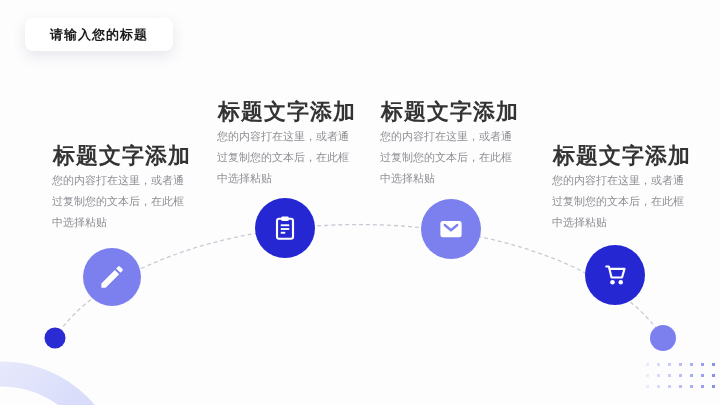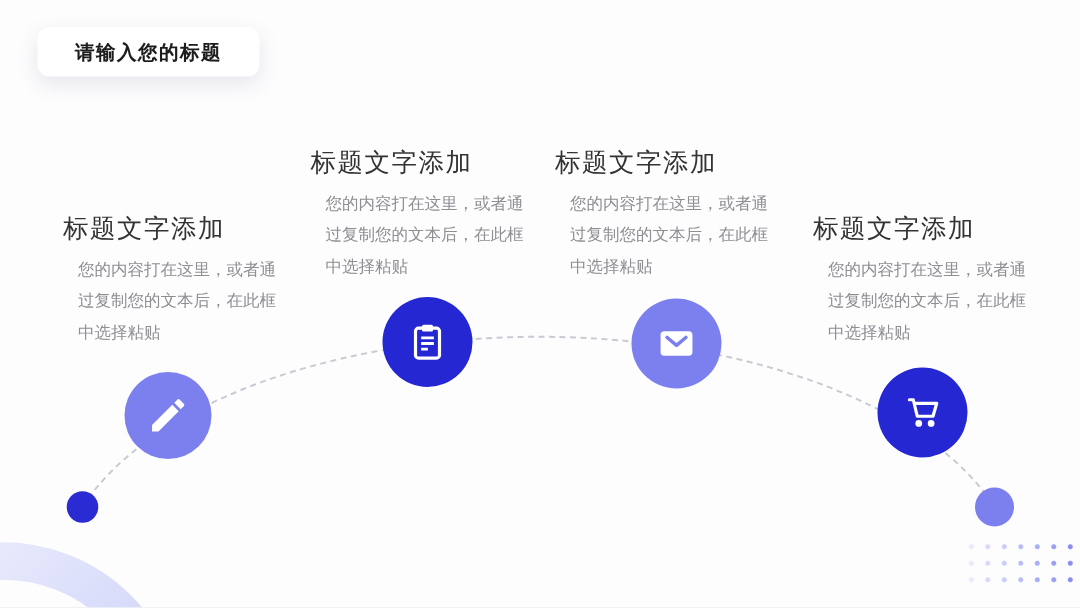--- a/index.html
+++ b/index.html
@@ -15,22 +15,22 @@
     position:absolute;left:25px;top:18px;width:148px;height:33px;
     background:#ffffff;border-radius:8px;
     box-shadow:0 5px 14px rgba(70,75,110,.13);
     display:flex;align-items:center;justify-content:center;
     font-size:13px;font-weight:700;letter-spacing:1px;color:#1c1c1e;
     z-index:3;
     font-family:Liberation Serif, serif;
   }
   
   .step-title{
-    position:absolute;width:160px;text-align:left;
-    font-size:17px;font-weight:400;letter-spacing:1px;color:#333;z-index:2;
+    position:absolute;width:160px;text-align:center;
+    font-size:22px;font-weight:700;letter-spacing:1px;color:#333;z-index:2;
   }
   .step-body{
     position:absolute;width:140px;text-align:left;
     font-size:11px;line-height:21px;color:#8e8e93;z-index:2;
   }
   .t1{left:42px;top:141px;} .b1{left:52px;top:170px;}
   .t2{left:207px;top:97px;} .b2{left:217px;top:126px;}
   .t3{left:370px;top:97px;} .b3{left:380px;top:126px;}
   .t4{left:542px;top:141px;} .b4{left:552px;top:170px;}
   

